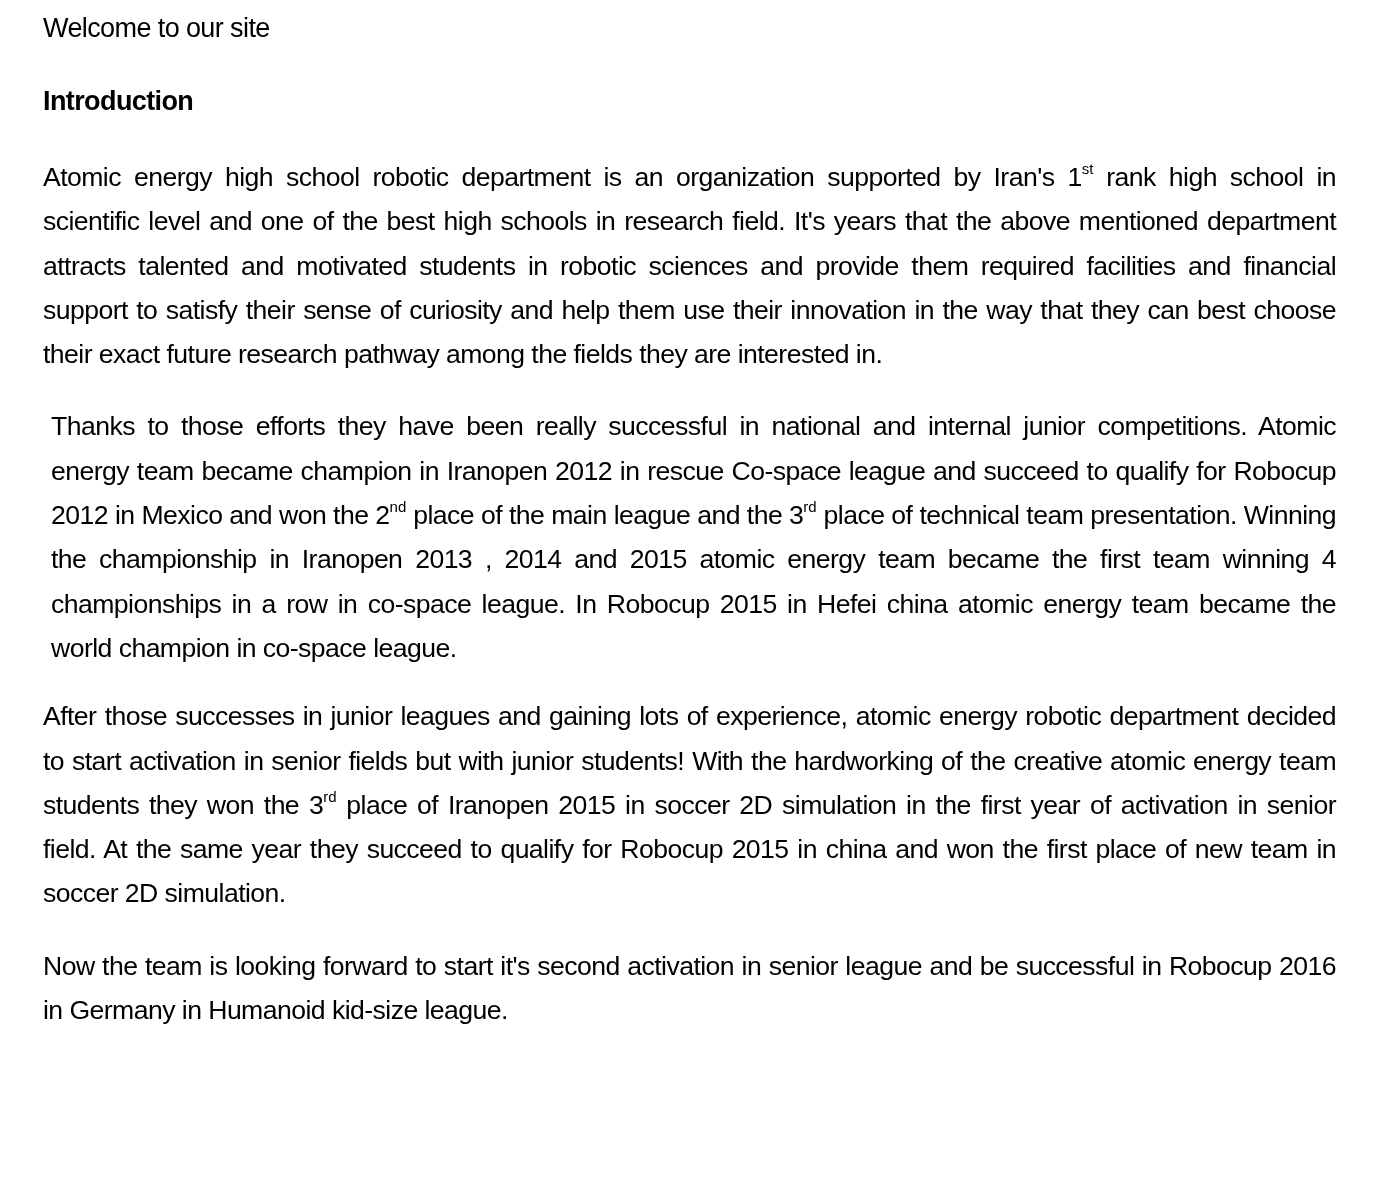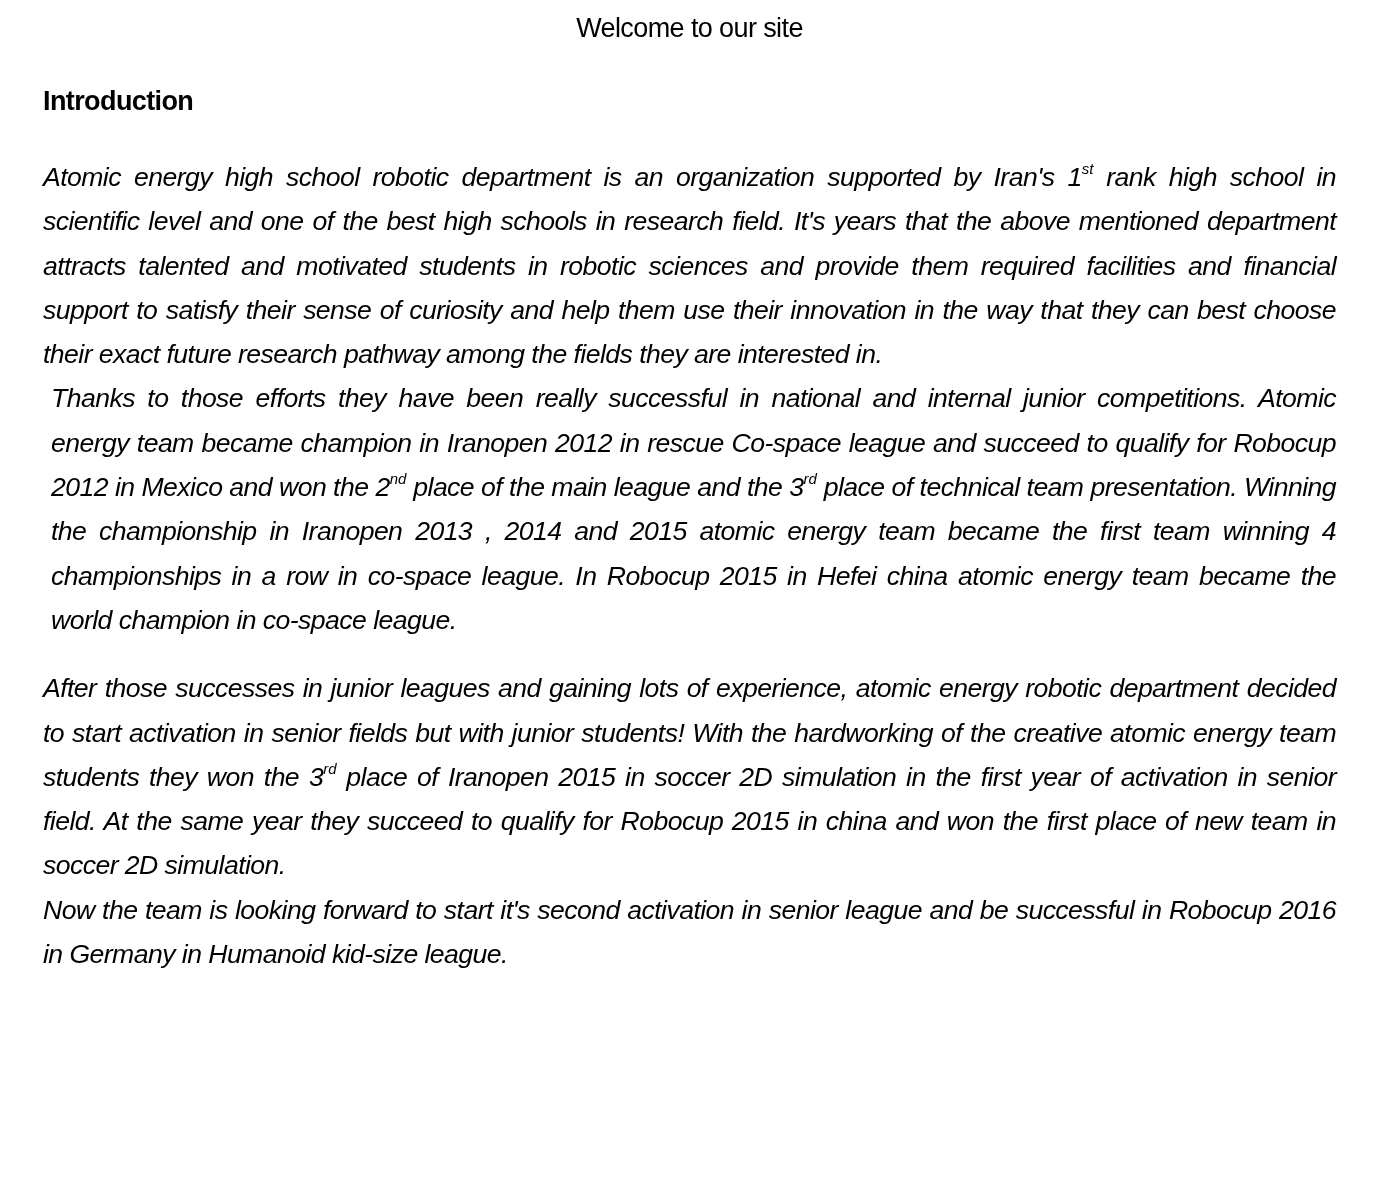--- a/index.html
+++ b/index.html
@@ -12,21 +12,20 @@
       height: 1200px;
       overflow: hidden;
       color: #000000;
       font-family: "Liberation Sans", sans-serif;
     }
     .page {
       position: relative;
       padding: 0 48px 0 43px;
     }
     .site-title {
-      text-align: center;
       font-size: 27px;
       font-weight: normal;
       margin: 0;
       padding-top: 10px;
       line-height: 36px;
       letter-spacing: -0.6px;
     }
     .section-heading {
       font-size: 27px;
       font-weight: bold;
@@ -35,26 +34,25 @@
       line-height: 34px;
       letter-spacing: -0.6px;
     }
     .para {
       font-size: 26.6px;
       line-height: 44.3px;
       text-align: justify;
       margin: 0;
       letter-spacing: -0.55px;
       word-spacing: 0px;
-      font-style: italic;
     }
     .para.p1 { margin-top: 37px; }
-    .para.p2 { }
+    .para.p2 { margin-top: 28px; }
     .para.p3 { margin-top: 24px; }
-    .para.p4 { }
+    .para.p4 { margin-top: 28px; }
     .para sup {
       font-size: 15px;
       line-height: 0;
       position: relative;
       top: -2px;
       letter-spacing: 0;
     }
     .indent { padding-left: 8px; }
   </style>
 </head>

